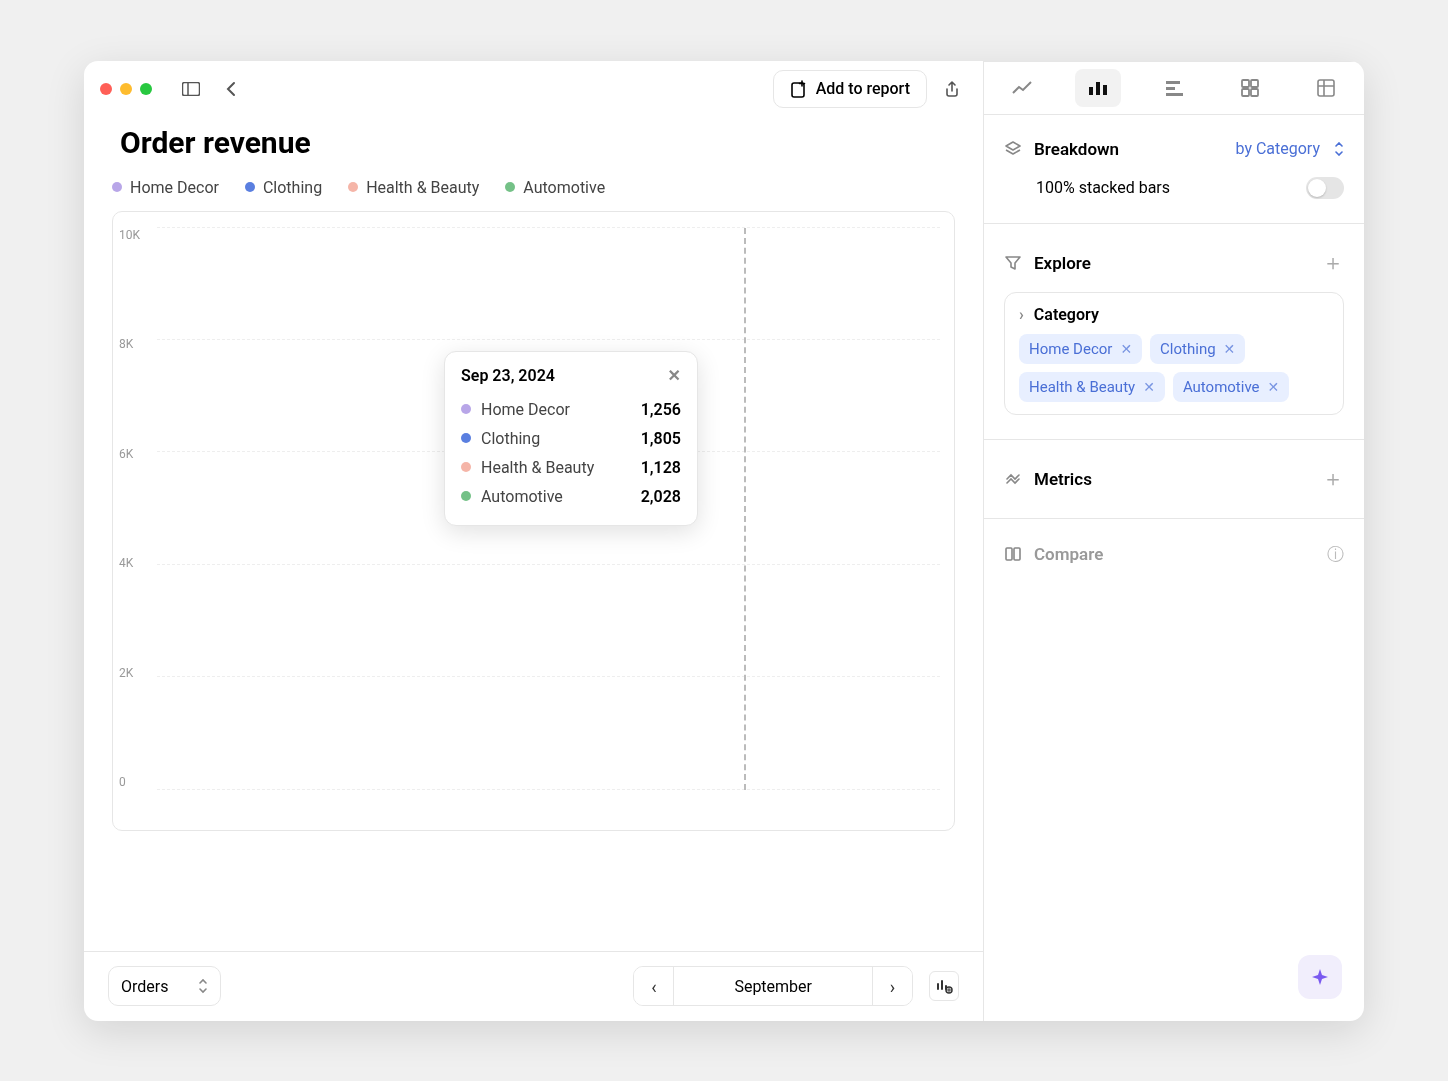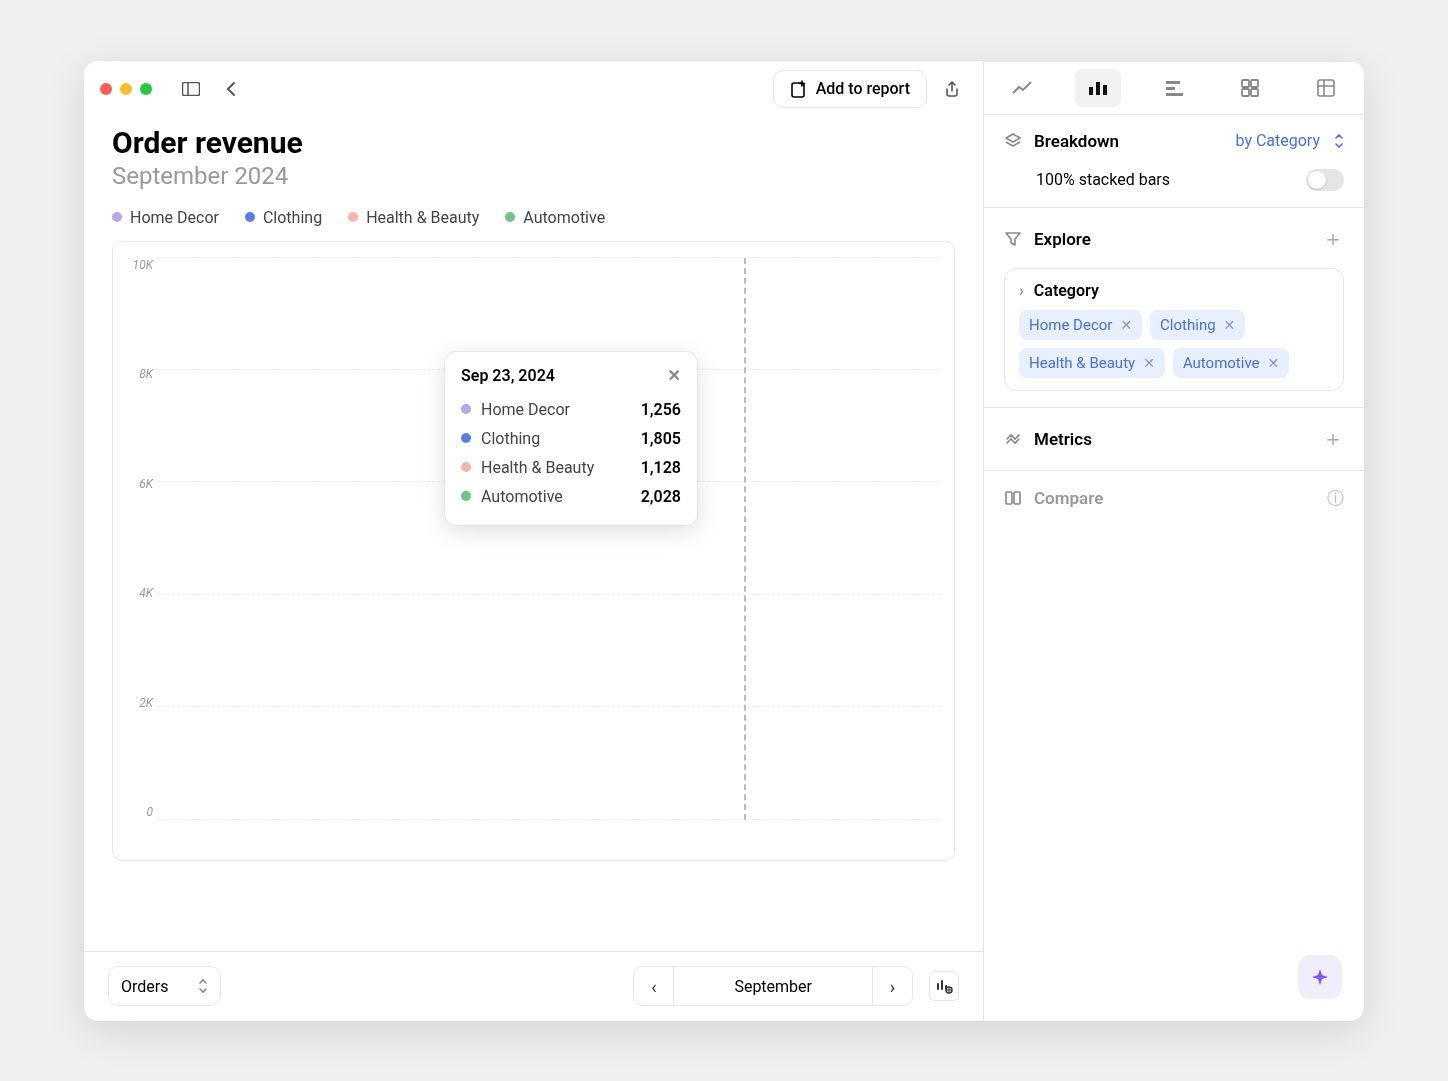--- a/index.html
+++ b/index.html
@@ -19,28 +19,28 @@
   
   .main{flex:1;display:flex;flex-direction:column;border-right:1px solid var(--border);}
   .titlebar{height:56px;display:flex;align-items:center;padding:0 16px;gap:10px;}
   .traffic{display:flex;gap:8px;margin-right:14px;}
   .traffic span{width:12px;height:12px;border-radius:50%;}
   .tl-red{background:#ff5f57;} .tl-yel{background:#febc2e;} .tl-grn{background:#28c840;}
   .icon-btn{width:30px;height:30px;display:flex;align-items:center;justify-content:center;border-radius:6px;color:#555;}
   .icon-btn.box{border:1px solid var(--border);}
   .spacer{flex:1;}
   .pill-btn{height:38px;border:1px solid var(--border);border-radius:10px;display:flex;align-items:center;gap:8px;padding:0 16px;font-size:16px;font-weight:500;}
-  .header{padding:8px 28px 0;}
+  .header{padding:8px 28px 0;margin-left:8px;}
   .h-title{font-size:30px;font-weight:700;margin:0;}
   .h-sub{font-size:24px;color:var(--muted);margin:2px 0 0;}
   .legend{display:flex;gap:26px;padding:18px 28px 8px;font-size:16px;color:#444;}
   .legend-item{display:flex;align-items:center;gap:8px;}
   .dot{width:10px;height:10px;border-radius:50%;}
   .chart-wrap{margin:6px 28px 0;border:1px solid var(--border);border-radius:10px;padding:16px 14px 8px 44px;position:relative;height:620px;}
-  .ylabels{position:absolute;left:6px;top:16px;bottom:40px;width:34px;display:flex;flex-direction:column;justify-content:space-between;font-size:12px;color:var(--muted);text-align:right;font-style:italic;}
+  .ylabels{position:absolute;left:6px;top:16px;bottom:40px;width:34px;display:flex;flex-direction:column;justify-content:space-between;font-size:12px;color:var(--muted);text-align:left;}
   .grid{position:absolute;left:44px;right:14px;top:16px;bottom:40px;}
   .gridline{position:absolute;left:0;right:0;border-top:1px dashed #eee;}
   .bars{position:absolute;left:44px;right:14px;top:16px;bottom:40px;display:flex;align-items:flex-end;gap:1.2%;}
   .bar{flex:1;display:flex;flex-direction:column-reverse;}
   .seg{width:100%;}
   .xlabels{position:absolute;left:44px;right:14px;bottom:8px;height:24px;font-size:14px;color:#666;}
   .xlabels span{position:absolute;transform:translateX(-50%);}
   .vline{position:absolute;top:16px;bottom:40px;border-left:2px dashed #bbb;}
   
   .tooltip{position:absolute;left:360px;top:290px;width:254px;background:#fff;border:1px solid var(--border);border-radius:12px;box-shadow:0 6px 24px rgba(0,0,0,.12);padding:14px 16px;font-size:16px;}
@@ -59,21 +59,21 @@
   .stepper button:last-child{border-left:1px solid var(--border);}
   
   .side{width:380px;display:flex;flex-direction:column;}
   .side-top{height:56px;display:flex;align-items:center;padding:0 18px;gap:18px;font-size:17px;}
   .side-top .tab{color:var(--muted);}
   .side-top .tab.active{color:#111;font-weight:600;}
   .edit-btn{margin-left:auto;height:34px;border:1px solid var(--border);border-radius:8px;padding:0 14px;font-weight:600;font-size:16px;background:#fff;}
   .charttype{height:54px;border-top:1px solid var(--border);border-bottom:1px solid var(--border);display:flex;align-items:center;justify-content:space-around;}
   .ct{width:46px;height:38px;display:flex;align-items:center;justify-content:center;border-radius:8px;color:#888;}
   .ct.active{background:#f2f2f2;color:#111;}
-  .section{border-bottom:1px solid var(--border);padding:16px 20px;}
+  .section{border-bottom:1px solid var(--border);padding:24px 20px;}
   .sec-row{display:flex;align-items:center;gap:12px;font-size:17px;}
   .sec-row .title{font-weight:600;flex:1;}
   .link{color:var(--link);font-size:16px;display:flex;align-items:center;gap:14px;}
   .toggle-row{display:flex;align-items:center;justify-content:space-between;margin-top:18px;padding-left:32px;font-size:16px;}
   .toggle{width:38px;height:22px;background:#e5e5e5;border-radius:11px;position:relative;}
   .toggle::after{content:"";position:absolute;left:2px;top:2px;width:18px;height:18px;background:#fff;border-radius:50%;box-shadow:0 1px 2px rgba(0,0,0,.2);}
   .filterbox{margin:14px 0 0;border:1px solid var(--border);border-radius:12px;padding:12px 14px;}
   .filterbox .fh{display:flex;align-items:center;gap:10px;font-weight:600;font-size:16px;margin-bottom:10px;}
   .chips{display:flex;flex-wrap:wrap;gap:8px;}
   .chip{background:#e8efff;color:var(--link);border-radius:8px;padding:6px 10px;display:flex;align-items:center;gap:8px;font-size:15px;}
@@ -116,21 +116,20 @@
       </div>
       <div class="icon-btn">
         <svg width="18" height="18" viewBox="0 0 18 18">
             <path d="M9 11 V2 M6 5 L9 2 L12 5 M4 9 v5 a2 2 0 0 0 2 2 h6 a2 2 0 0 0 2 -2 v-5" fill="none" stroke="currentColor" stroke-width="1.6" stroke-linecap="round" stroke-linejoin="round"></path>
           </svg>
       </div>
     </div>
 
     <div class="header">
       <h1 class="h-title">Order revenue</h1>
-      <div class="h-sub">September 2024</div>
     </div>
 
     <div class="legend" id="legend">
         <div class="legend-item">
           <span class="dot" style="background:#b8a6e8"></span>
           <span>Home Decor</span>
         </div>
         <div class="legend-item">
           <span class="dot" style="background:#5a7fe0"></span>
           <span>Clothing</span>

